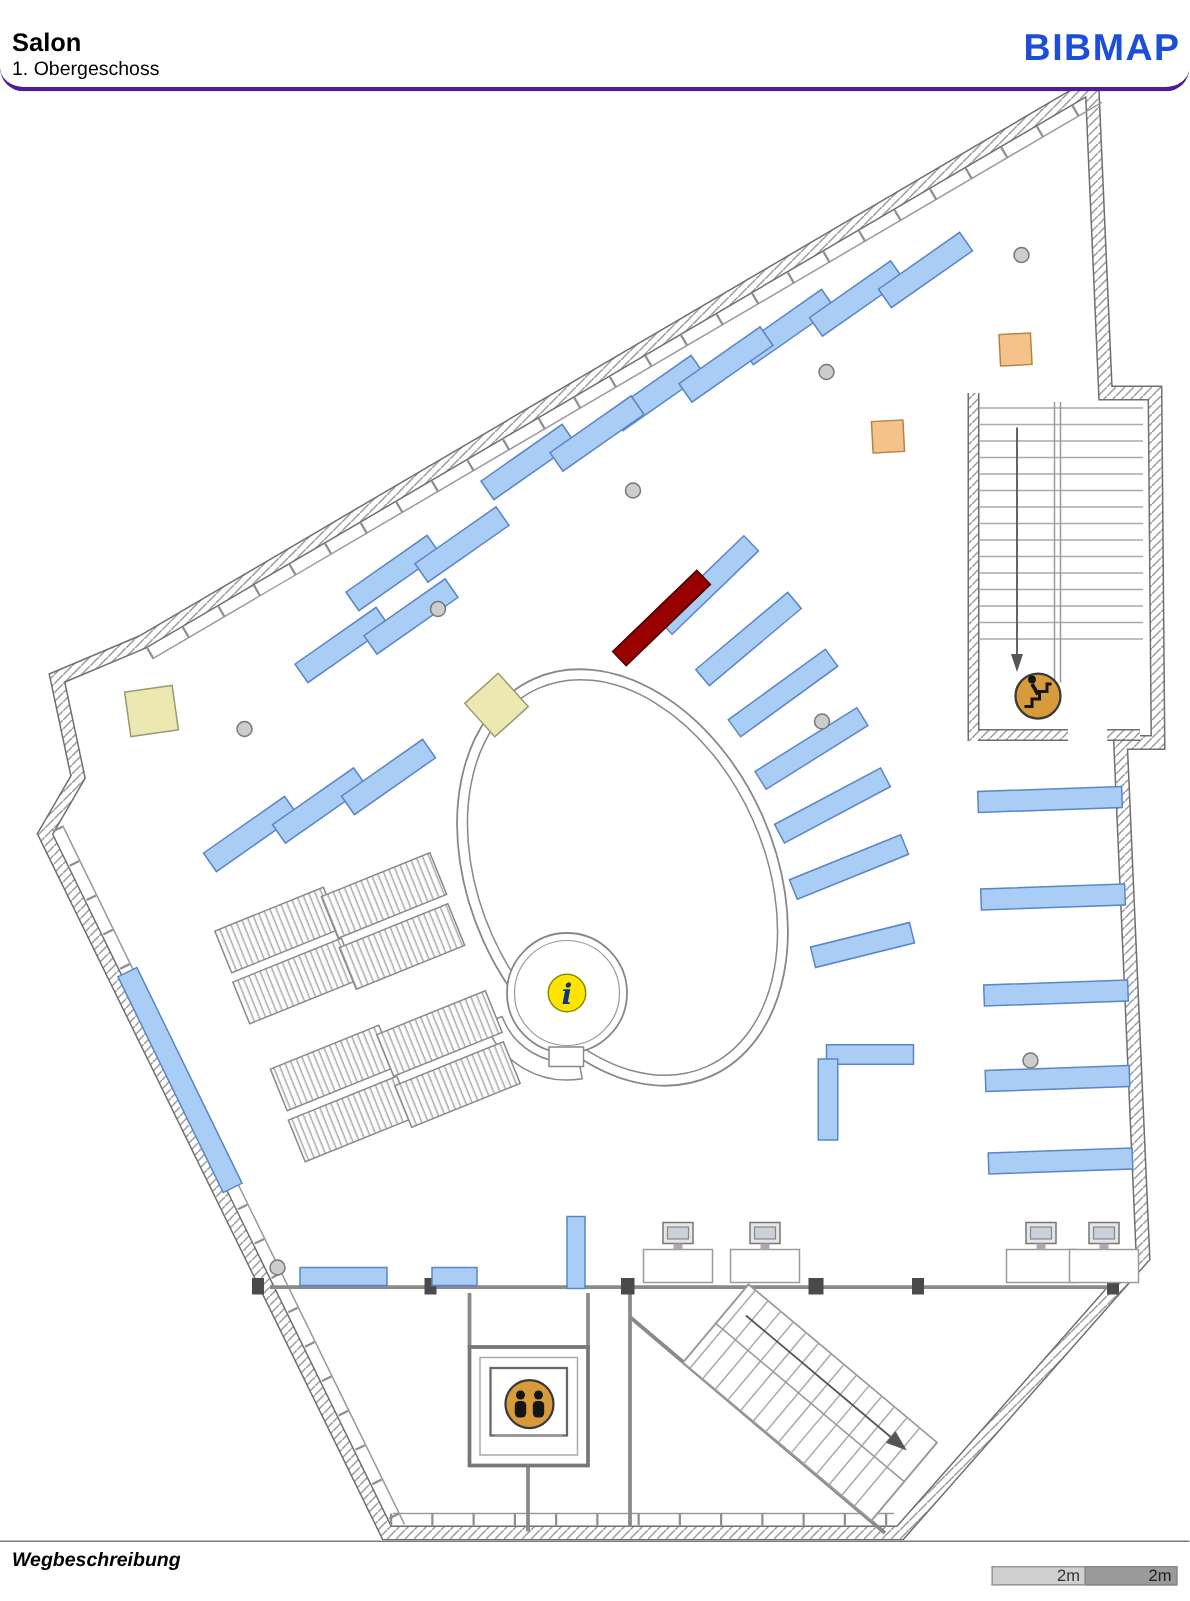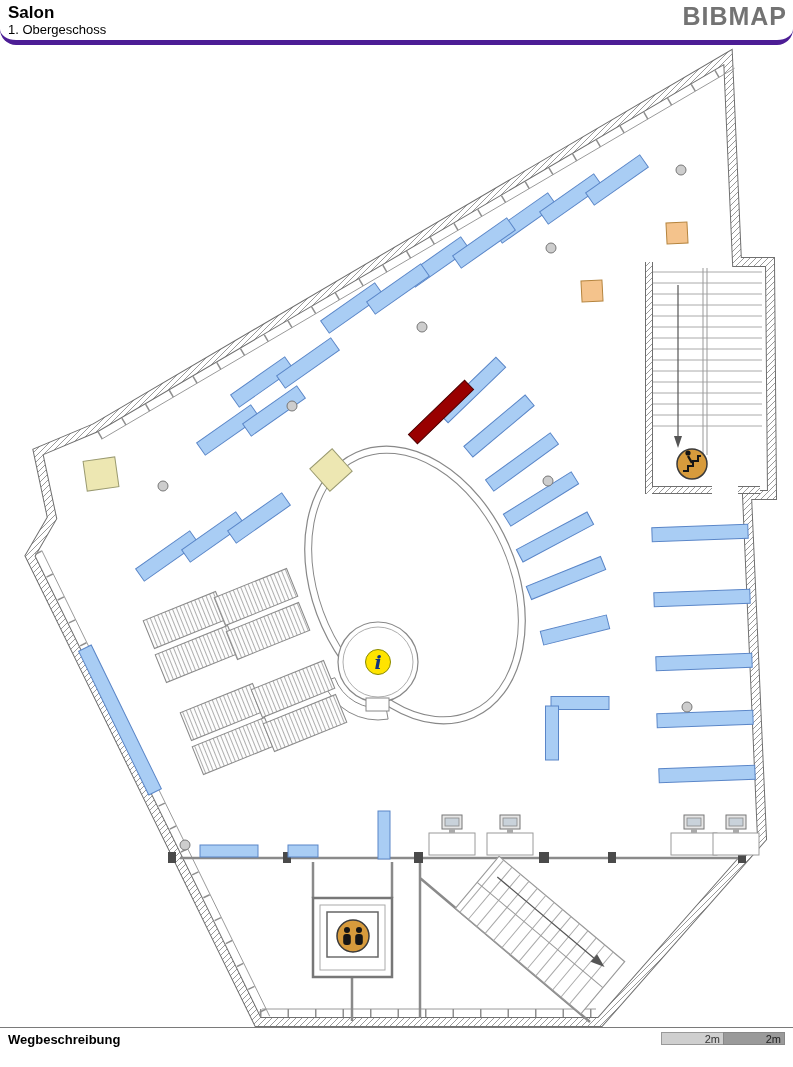--- a/index.html
+++ b/index.html
@@ -1,30 +1,30 @@
 <!DOCTYPE html>
 <html><head>
 <meta charset="utf-8">
 <style>
   html,body{margin:0;padding:0;}
   body{
     width:793px;height:1067px;position:relative;overflow:hidden;
     background:#fff;font-family:"Liberation Sans",sans-serif;color:#000;
   }
-  .header{position:absolute;top:0;left:0;width:100%;height:45px;box-sizing:border-box;
-    border-bottom:5px solid #4c1d95;padding:3px 8px;background:#fff;z-index:2;border-radius:16px;}
+  .header{position:absolute;top:16px;left:0;width:100%;height:45px;box-sizing:border-box;
+    border-bottom:3px solid #4c1d95;padding:3px 8px;background:#fff;z-index:2;border-radius:16px;}
   .title{font-size:17px;font-weight:bold;line-height:19px;}
   .subtitle{font-size:13px;line-height:15px;}
   .logo{position:absolute;top:2px;right:6px;font-size:25px;font-weight:bold;
-    color:#737373;letter-spacing:1px;}
+    color:#1d4ed8;letter-spacing:1px;}
   svg.plan{position:absolute;top:0;left:0;z-index:1;}
   .footer{position:absolute;top:1027px;left:0;width:100%;height:40px;box-sizing:border-box;
     border-top:1px solid #7a7a7a;padding:4px 8px;background:#fff;z-index:2;}
-  .footer-label{font-size:13px;font-weight:bold;}
-  .scalebar{position:absolute;right:8px;top:4px;display:flex;}
+  .footer-label{font-size:13px;font-weight:bold;font-style:italic;}
+  .scalebar{position:absolute;right:8px;top:16px;display:flex;}
   .scale-seg{width:62px;height:13px;font-size:11px;line-height:13px;text-align:right;
     padding-right:3px;box-sizing:border-box;color:#333;}
   .seg0{background:#cfcfcf;border:1px solid #999;border-right:none;}
   .seg1{background:#9a9a9a;border:1px solid #888;color:#1d1d1d;}
 </style>
 </head>
 <body>
 
 <div class="header">
   <div class="title">Salon</div>

